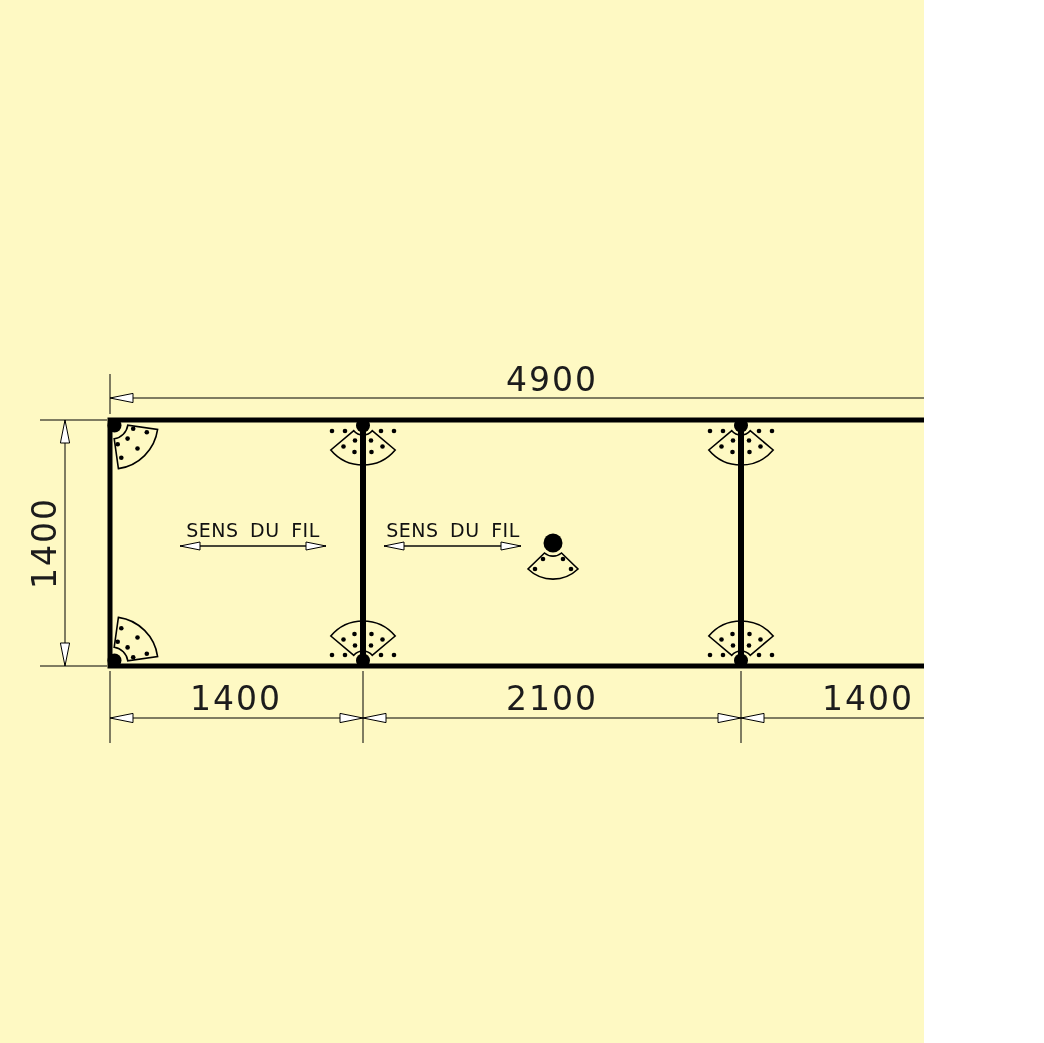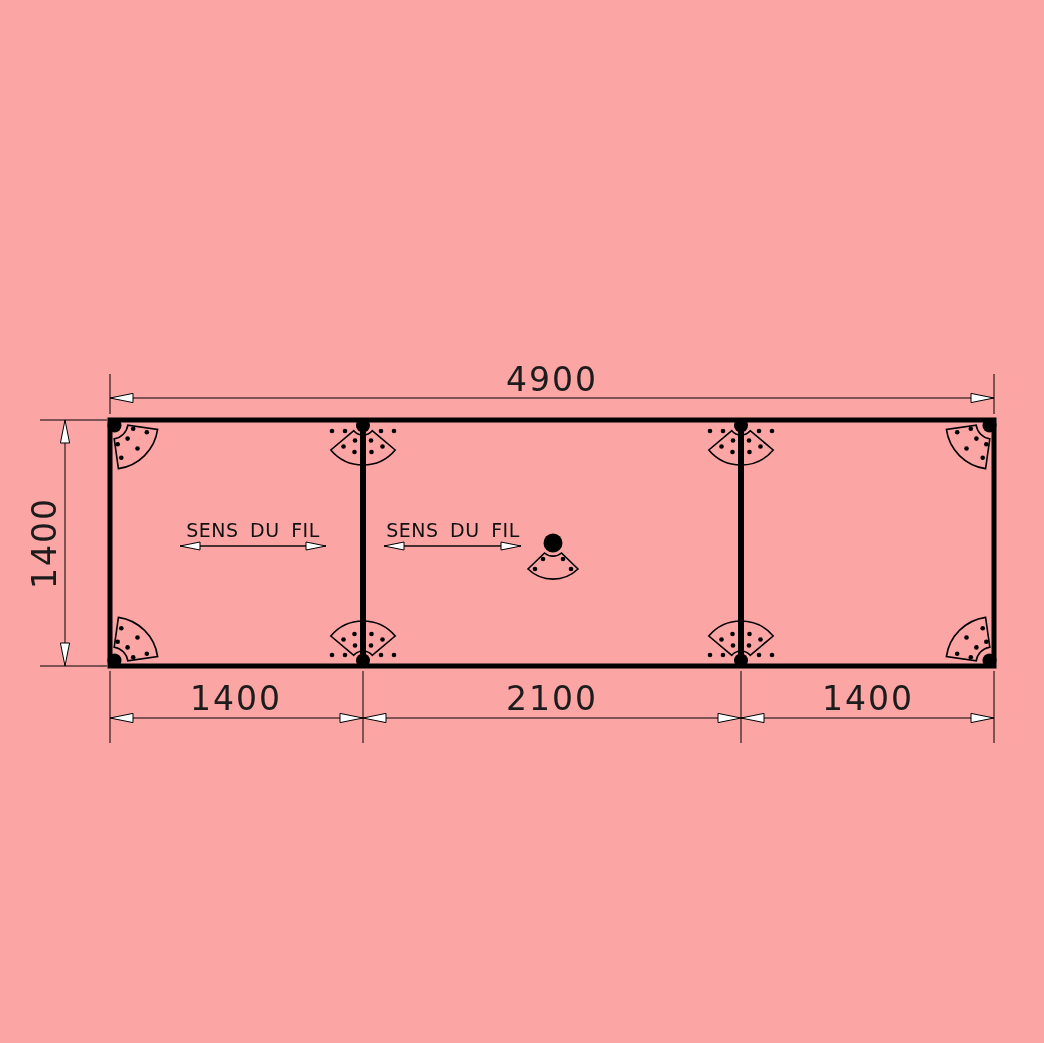--- a/index.html
+++ b/index.html
@@ -2,23 +2,23 @@
 <html><head>
 <meta charset="utf-8">
 <style>
   html, body {
     margin: 0;
     padding: 0;
     background: #ffffff;
   }
   .stage {
     position: relative;
-    width: 1044px;
+    width: 924px;
     height: 1043px;
-    background: #fca5a5;
+    background: #fef9c3;
     overflow: hidden;
     font-family: "DejaVu Sans", "Liberation Sans", sans-serif;
   }
   svg { display: block; }
   .heavy  { stroke: #000; stroke-width: 5;  fill: none; }
   .heavy2 { stroke: #000; stroke-width: 6;  fill: none; }
   .thin   { stroke: #000; stroke-width: 1;  fill: none; }
   .thin12 { stroke: #0a0a0a; stroke-width: 1.3; fill: none; }
   .bracket { stroke: #000; stroke-width: 1.6; fill: none; }
   .dot    { fill: #000; stroke: none; }

